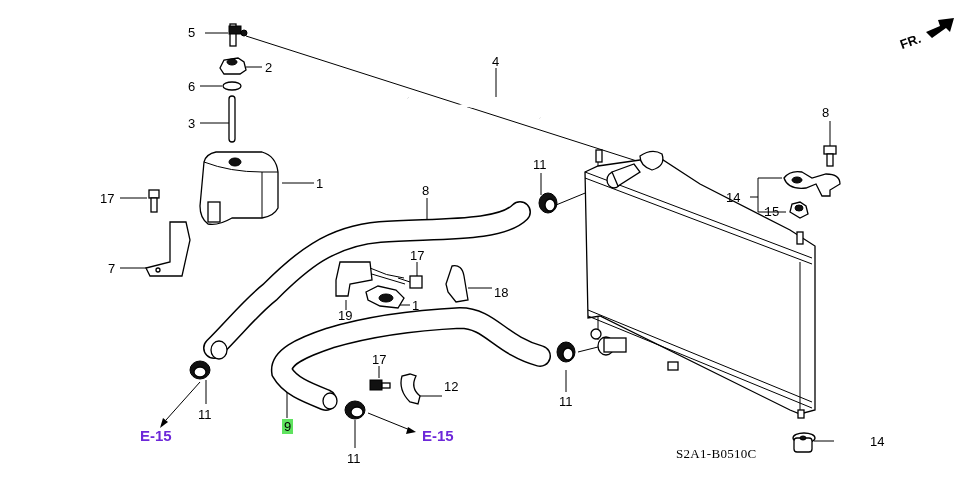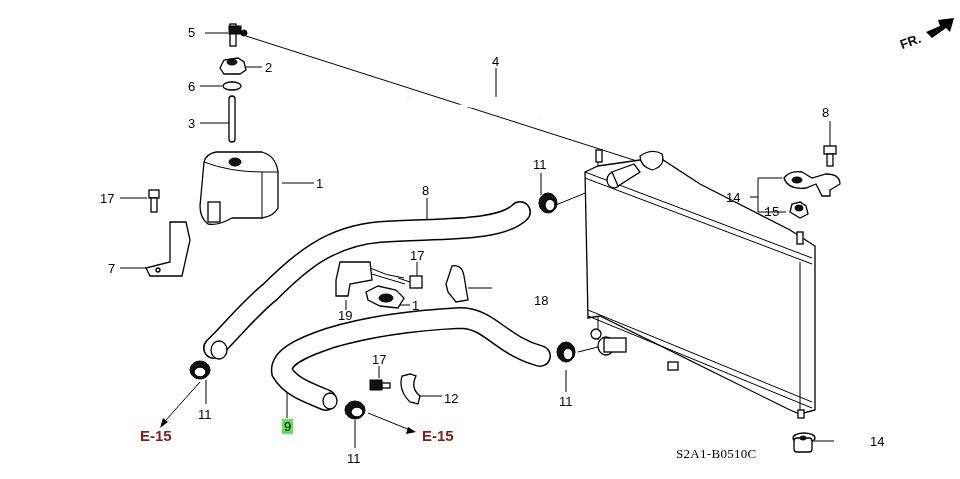--- a/index.html
+++ b/index.html
@@ -1,19 +1,19 @@
 <!DOCTYPE html>
 <html><head>
 <meta charset="utf-8">
 <style>
   html, body { margin:0; padding:0; background:#fff; }
   body { width:960px; height:479px; overflow:hidden; position:relative; font-family:"Liberation Sans", sans-serif; }
   #diagram { position:absolute; left:0; top:0; width:960px; height:479px; }
   .lbl { position:absolute; font-family:"Liberation Sans", sans-serif; font-size:13px; color:#000; line-height:1; white-space:nowrap; cursor:pointer; }
-  .ref { position:absolute; font-family:"Liberation Sans", sans-serif; font-weight:bold; font-size:15px; color:#7f1d1d; line-height:1; white-space:nowrap; cursor:pointer; }
+  .ref { position:absolute; font-family:"Liberation Sans", sans-serif; font-weight:bold; font-size:15px; color:#6d28d9; line-height:1; white-space:nowrap; cursor:pointer; }
   .hl { background:#5fe35f; padding:1px 2px; }
   .code { position:absolute; font-family:"Liberation Serif", serif; font-size:13px; color:#000; white-space:nowrap; letter-spacing:0.3px; }
   .fr { position:absolute; font-family:"Liberation Sans", sans-serif; font-weight:bold; font-size:13px; transform:rotate(-20deg); transform-origin:left top; }
   svg .ln { stroke:#000; stroke-width:1; fill:none; }
   svg .pt { stroke:#000; stroke-width:1.3; fill:#fff; }
   svg .hose { stroke:#000; stroke-width:1.4; fill:#fff; }
   svg .dk { fill:#111; stroke:#000; }
 </style>
 </head>
 <body>
@@ -188,25 +188,25 @@
 <span class="lbl" style="left:265px;top:61px;">2</span>
 <span class="lbl" style="left:188px;top:80px;">6</span>
 <span class="lbl" style="left:188px;top:117px;">3</span>
 <span class="lbl" style="left:492px;top:55px;">4</span>
 <span class="lbl" style="left:316px;top:177px;">1</span>
 <span class="lbl" style="left:100px;top:192px;">17</span>
 <span class="lbl" style="left:108px;top:262px;">7</span>
 <span class="lbl" style="left:422px;top:184px;">8</span>
 <span class="lbl" style="left:533px;top:158px;">11</span>
 <span class="lbl" style="left:410px;top:249px;">17</span>
-<span class="lbl" style="left:494px;top:294px;margin-left:40px;">18</span>
+<span class="lbl" style="left:494px;top:286px;">18</span>
 <span class="lbl" style="left:412px;top:299px;">1</span>
 <span class="lbl" style="left:338px;top:309px;">19</span>
 <span class="lbl" style="left:372px;top:353px;">17</span>
-<span class="lbl" style="left:444px;top:392px;">12</span>
+<span class="lbl" style="left:444px;top:380px;">12</span>
 <span class="lbl hl" style="left: 282px; top: 419px; background: rgb(95, 227, 95);">9</span>
 <span class="lbl" style="left:347px;top:452px;">11</span>
 <span class="lbl" style="left:198px;top:408px;">11</span>
 <span class="lbl" style="left:559px;top:395px;">11</span>
 <span class="lbl" style="left:822px;top:106px;">8</span>
 <span class="lbl" style="left:726px;top:191px;">14</span>
 <span class="lbl" style="left:764px;top:206px;font-family:Liberation Mono, monospace;">15</span>
 <span class="lbl" style="left:870px;top:435px;">14</span>
 
 <span class="ref" style="left:140px;top:428px;">E-15</span>

